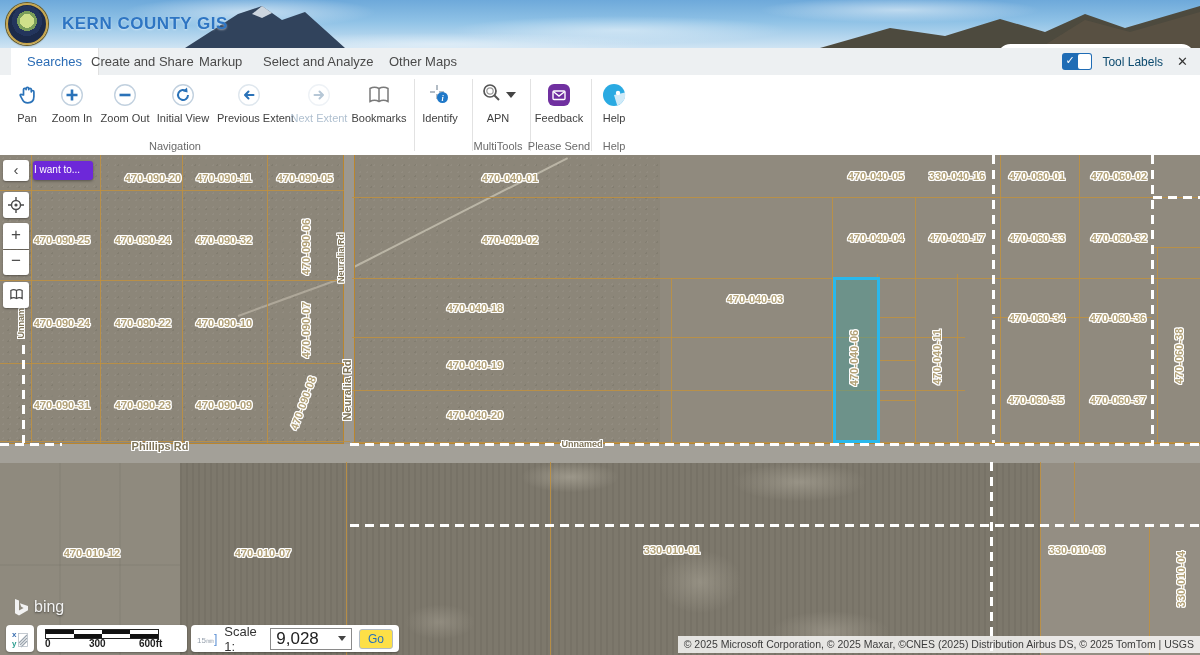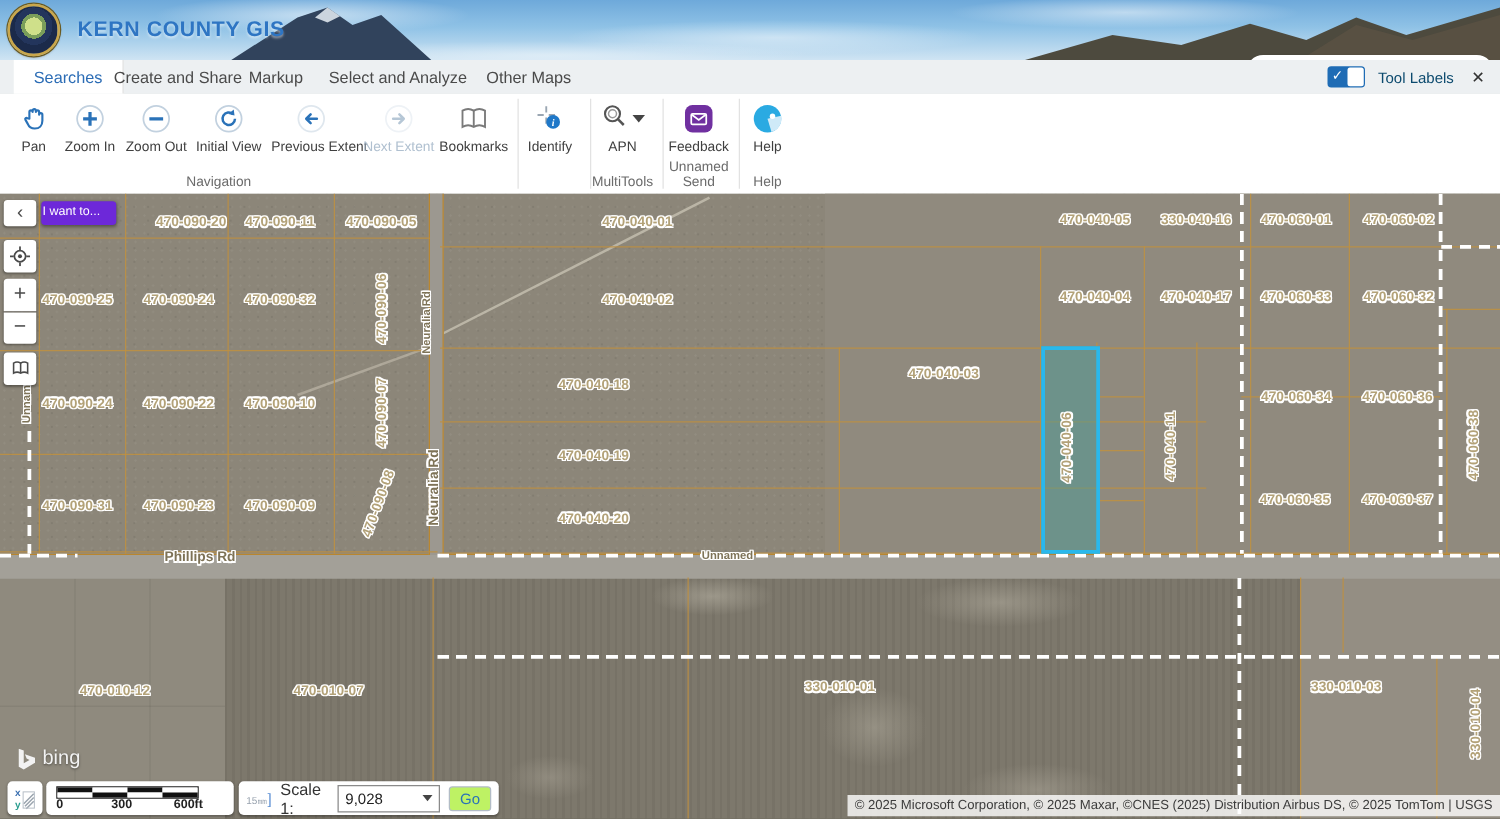--- a/index.html
+++ b/index.html
@@ -119,25 +119,25 @@
     box-shadow:0 1px 2px rgba(0,0,0,.3);display:flex;align-items:center;justify-content:center;cursor:pointer;}
   #sbar{position:absolute;left:8px;top:4px;width:112px;height:8px;border:1px solid #222;display:flex;flex-wrap:wrap;}
   #sbar div{width:28px;height:4px;}
   .sb-b{background:#111;} .sb-w{background:#fff;}
   .sbtick{position:absolute;top:13px;font-size:10px;font-weight:bold;color:#222;}
   #scalewidget{position:absolute;left:191px;top:470px;width:208px;height:27px;background:#fff;
     border-radius:4px;box-shadow:0 1px 2px rgba(0,0,0,.3);display:flex;align-items:center;gap:7px;padding:0 6px;box-sizing:border-box;}
   #scale-input-icon{font-size:8px;color:#98a2ae;letter-spacing:0;white-space:nowrap;}
   #scale-input-icon b{color:#5b8fd4;font-size:12px;font-weight:normal;}
   #scale-label{font-size:13px;color:#333;}
-  #scale-select{width:84px;height:20px;border:1px solid #8a8a8a;background:#fff;font-size:12px;
+  #scale-select{width:84px;height:20px;border:1px solid #8a8a8a;background:#fff;font-size:17px;
     color:#222;display:flex;align-items:center;justify-content:space-between;padding:0 5px;cursor:pointer;}
   #scale-select .chev{width:0;height:0;border-left:4px solid transparent;border-right:4px solid transparent;
     border-top:5px solid #444;}
-  #go-btn{border:1px solid #b2bcc6;border-radius:3px;background:#bef264;color:#2a72b8;font-size:12px;
+  #go-btn{border:1px solid #b2bcc6;border-radius:3px;background:#fde047;color:#2a72b8;font-size:12px;
     padding:2px 8px;cursor:pointer;}
   #attribution{position:absolute;right:0;top:481px;height:17px;line-height:17px;
     background:rgba(255,255,255,.8);font-size:10.5px;color:#3c3c3c;padding:0 6px;}
 </style>
 </head>
 <body>
 
 <div id="app">
 
   <div id="header">
@@ -280,21 +280,21 @@
       <div class="ticon">
         <svg width="26" height="26" viewBox="0 0 26 26">
             <rect x="2" y="2" width="22" height="22" rx="6" fill="#7030a0"></rect>
             <rect x="7" y="9" width="12" height="8.5" rx="1" fill="none" stroke="#fff" stroke-width="1.4"></rect>
             <path d="M7.5 9.8 13 14l5.5-4.2" fill="none" stroke="#fff" stroke-width="1.4"></path>
           </svg>
       </div>
       <div class="tlabel">Feedback</div>
     </div>
     <div class="tgroup" style="left:527px;width:64px">
-      <div class="caption">Unnamed Send</div>
+      <div class="caption">Please Send</div>
     </div>
 
     <div class="tdivider" style="left:591px"></div>
     <div class="tbtn" style="left:582px">
       <div class="ticon">
         <svg width="26" height="26" viewBox="0 0 26 26">
             <circle cx="13" cy="13" r="11" fill="#2aaae2"></circle>
             <path d="M13 13 24 10.5A11 11 0 0116.2 23.5Z" fill="#cfeaf8"></path>
             <circle cx="17" cy="11" r="2.2" fill="#fff"></circle>
           </svg>

